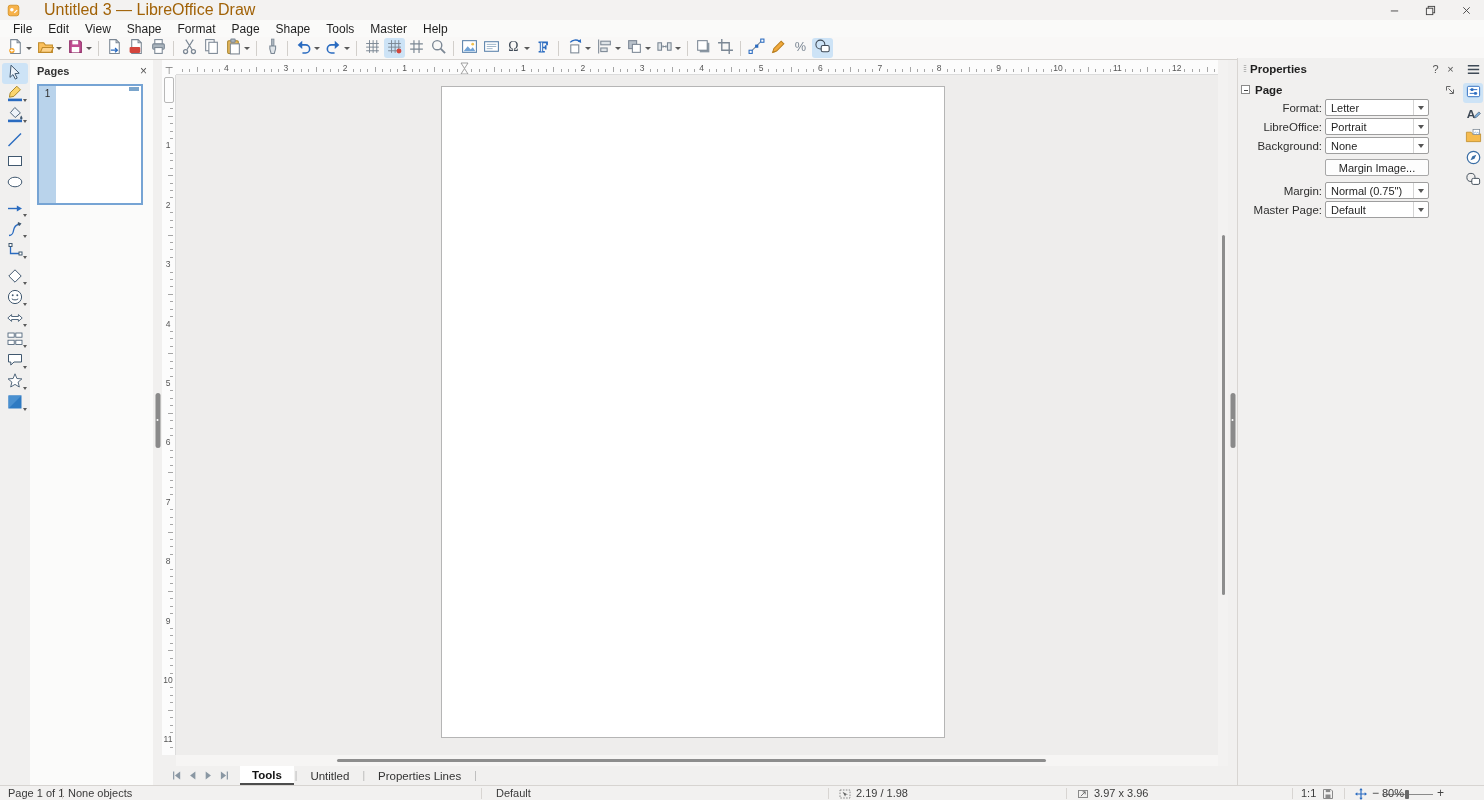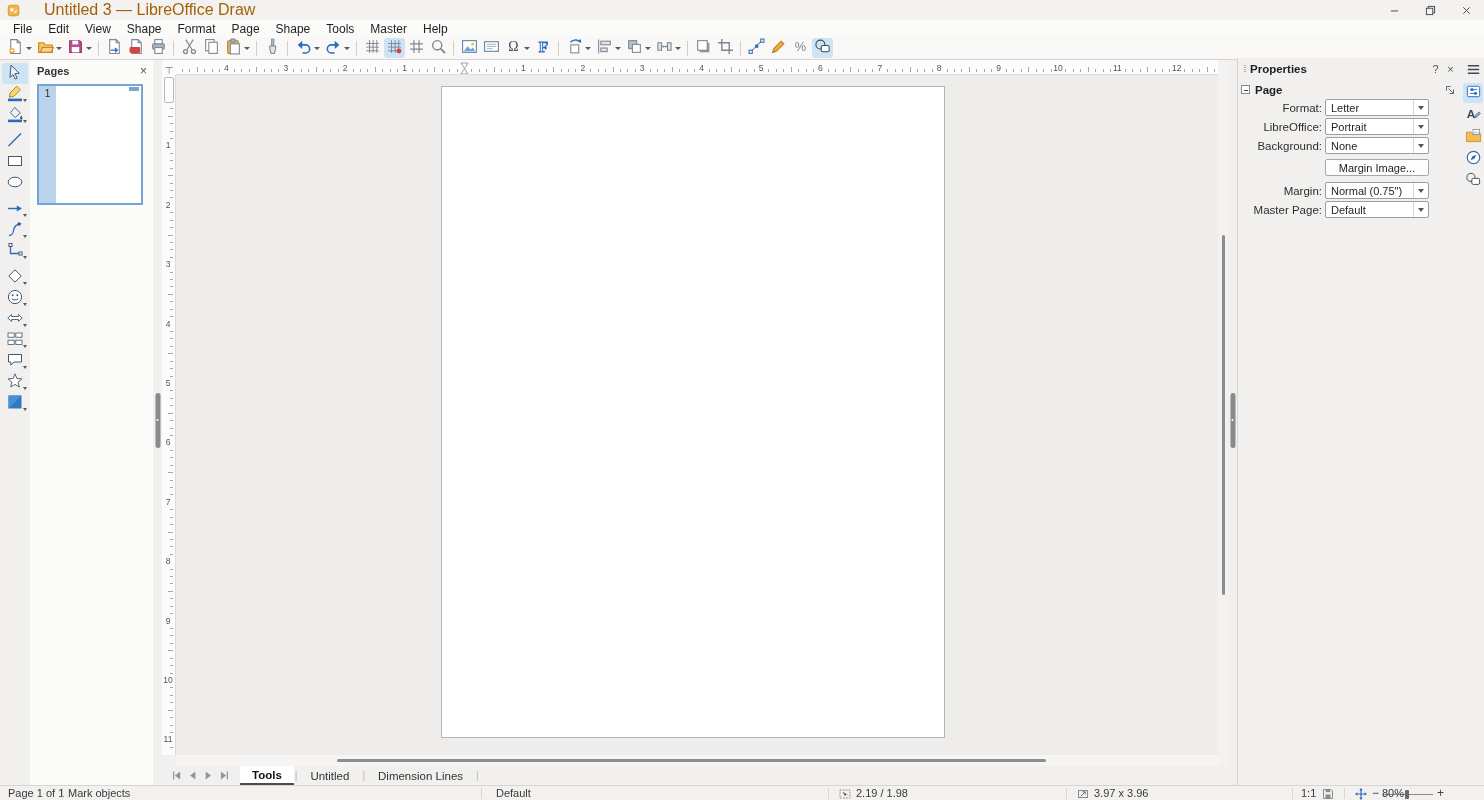--- a/index.html
+++ b/index.html
@@ -798,21 +798,21 @@
         <svg width="13" height="13" viewBox="0 0 16 16">
           <path d="M11.5 3v10" stroke="#8a97a3" stroke-width="1.5"></path>
           <path d="M3.5 3L10 8l-6.5 5z" fill="#8a97a3"></path>
         </svg>
       </span>
     <div class="ltabs" id="ltabs">
         <span class="ltab active">Tools</span>
         <span class="ltab-sep">|</span>
         <span class="ltab">Untitled</span>
         <span class="ltab-sep">|</span>
-        <span class="ltab">Dimension Lines</span>
+        <span class="ltab">Properties Lines</span>
         <span class="ltab-sep">|</span>
       </div>
   </div>
 
   <div class="props">
     <div class="props-header">
       <span class="props-gripdots">⁞⁞</span>
       <span class="props-title">Properties</span>
       <span class="ph-btn">?</span>
       <span class="ph-btn close">×</span>
@@ -902,21 +902,21 @@
         <span><svg width="17" height="17" viewBox="0 0 18 18" fill="none">
             <circle cx="6.3" cy="6.8" r="4.3" fill="none" stroke="#3f4a56"></circle>
             <rect x="7.2" y="7.8" width="8.3" height="6.4" rx="1.6" fill="#fff" stroke="#3f4a56"></rect>
           </svg></span>
       </span>
     </div>
 
   <div class="statusbar">
     <span class="abs" style="left:8px">Page 1 of 1</span>
     <span class="ssep" style="left:62px"></span>
-    <span class="abs" style="left:68px">Mark objects</span>
+    <span class="abs" style="left:68px">None objects</span>
     <span class="ssep" style="left:481px"></span>
     <span class="abs" style="left:496px">Default</span>
     <span class="ssep" style="left:828px"></span>
     <span class="sicon" style="left:839px">
       <svg width="12" height="12" viewBox="0 0 12 12">
           <rect x="1" y="2" width="10" height="8" fill="none" stroke="#8a8a8a" stroke-dasharray="1.6 1.3"></rect>
           <path d="M3.5 3.8l2.6 4.6.9-2 2.2.4z" fill="#666"></path>
         </svg>
     </span>
     <span class="abs" style="left:856px">2.19 / 1.98</span>

